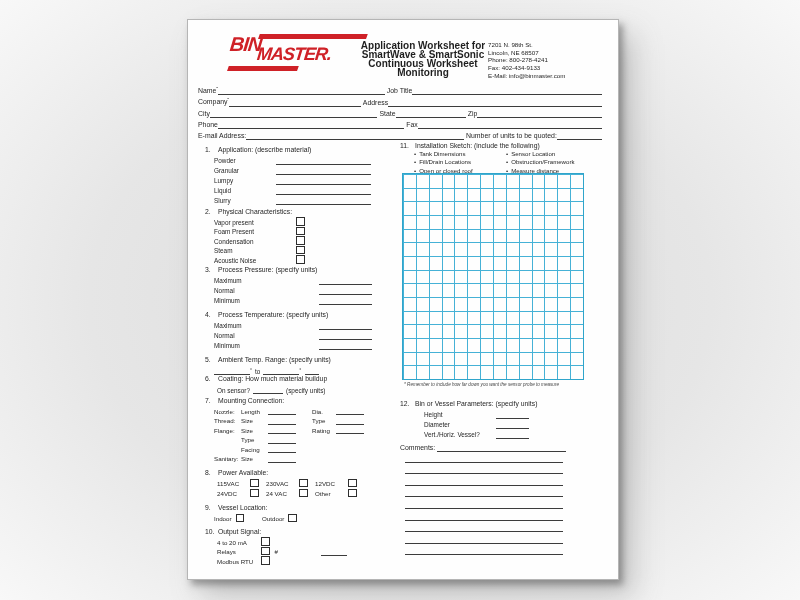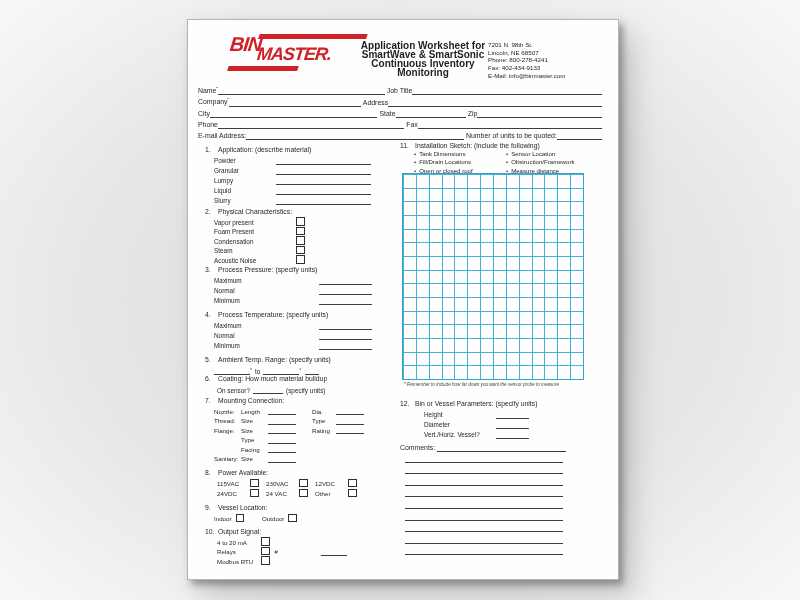--- a/index.html
+++ b/index.html
@@ -95,21 +95,21 @@
   <div class="logo">
     <div class="bar-top"></div>
     <div class="bin">BIN</div>
     <div class="master">MASTER.</div>
     <div class="bar-bottom"></div>
   </div>
 
   <div class="doc-title">
     <div>Application Worksheet for</div>
     <div>SmartWave &amp; SmartSonic</div>
-    <div>Continuous Inventory Monitoring</div>
+    <div>Continuous Worksheet Monitoring</div>
   </div>
 
   <div class="addr">
     <div>7201 N. 98th St.</div>
     <div>Lincoln, NE 68507</div>
     <div>Phone: 800-278-4241</div>
     <div>Fax: 402-434-9133</div>
     <div>E-Mail: info@binmaster.com</div>
   </div>
 

